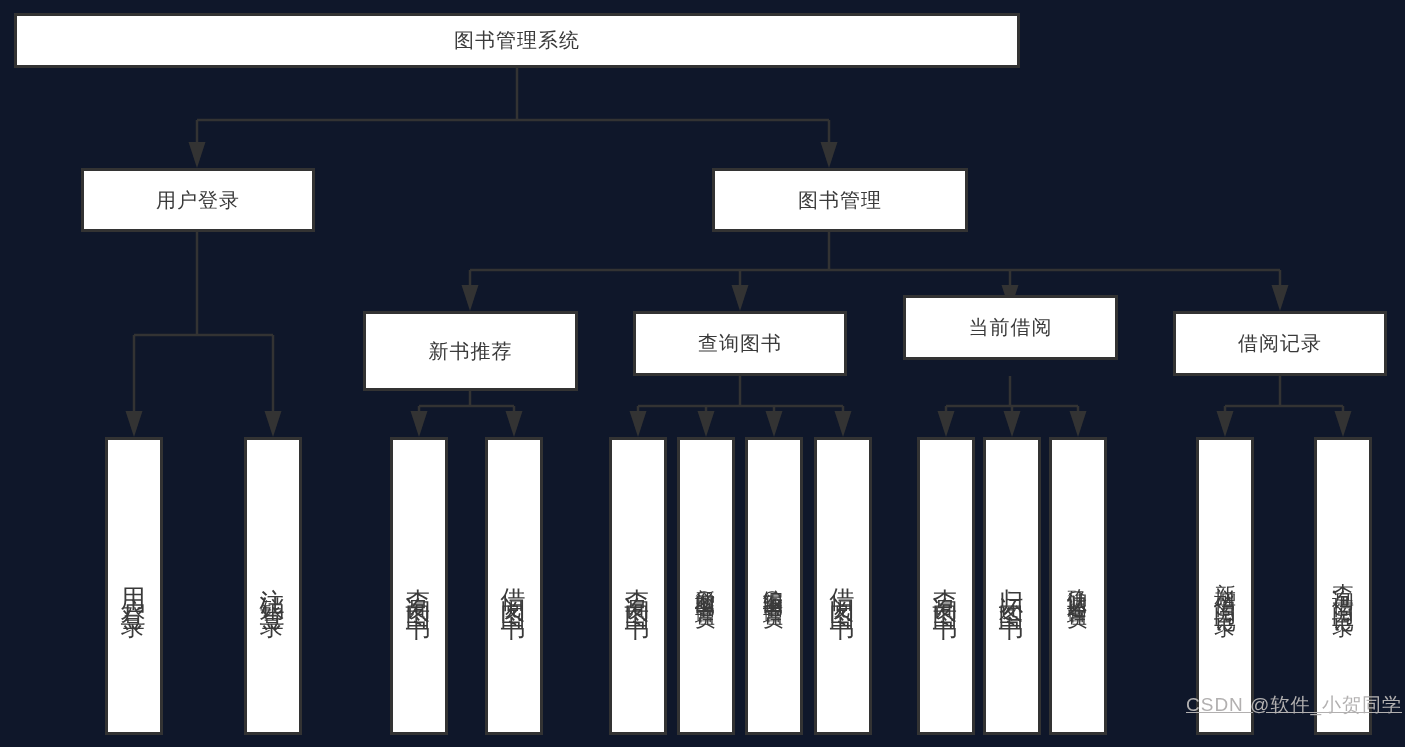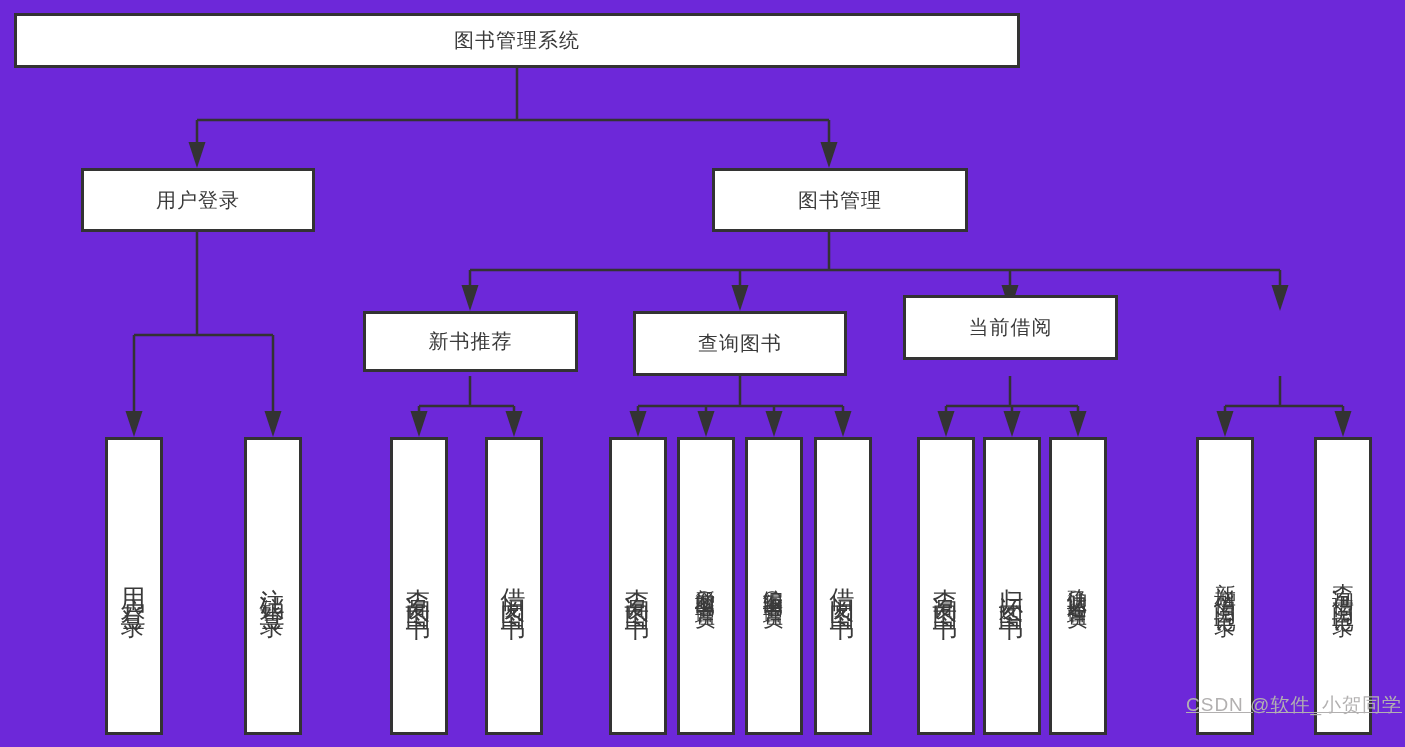--- a/index.html
+++ b/index.html
@@ -5,21 +5,21 @@
   html, body {
     margin: 0;
     padding: 0;
     background: #ffffff;
     font-family: "Liberation Sans", "DejaVu Sans", sans-serif;
   }
   .canvas {
     position: relative;
     width: 1405px;
     height: 747px;
-    background: #6d28d9;
+    background: #0f172a;
     overflow: hidden;
   }
   .connectors {
     position: absolute;
     left: 0;
     top: 0;
     z-index: 1;
   }
   .node {
     position: absolute;
@@ -92,23 +92,24 @@
         <polygon points="1216.5,411 1233.5,411 1225,437"></polygon>
         <polygon points="1334.5,411 1351.5,411 1343,437"></polygon>
       </g>
   </svg>
 
   <div class="node hnode" style="left:14px; top:13px; width:1006px; height:55px;">图书管理系统</div>
 
   <div class="node hnode" style="left:81px; top:168px; width:234px; height:64px;">用户登录</div>
   <div class="node hnode" style="left:712px; top:168px; width:256px; height:64px;">图书管理</div>
 
-  <div class="node hnode" style="left:363px; top:311px; width:215px; height:61px;">新书推荐</div>
+  <div class="node hnode" style="left:363px; top:311px; width:215px; height:80px;">新书推荐</div>
   <div class="node hnode" style="left:633px; top:311px; width:214px; height:65px;">查询图书</div>
   <div class="node hnode" style="left:903px; top:295px; width:215px; height:65px;">当前借阅</div>
+  <div class="node hnode" style="left:1173px; top:311px; width:214px; height:65px;">借阅记录</div>
 
   <div class="node vnode" style="left:105px; top:437px; width:58px; height:298px;">
     <span class="vtext len4">用户登录</span>
   </div>
   <div class="node vnode" style="left:244px; top:437px; width:58px; height:298px;">
     <span class="vtext len4">注销登录</span>
   </div>
 
   <div class="node vnode" style="left:390px; top:437px; width:58px; height:298px;">
     <span class="vtext len4">查询图书</span>

